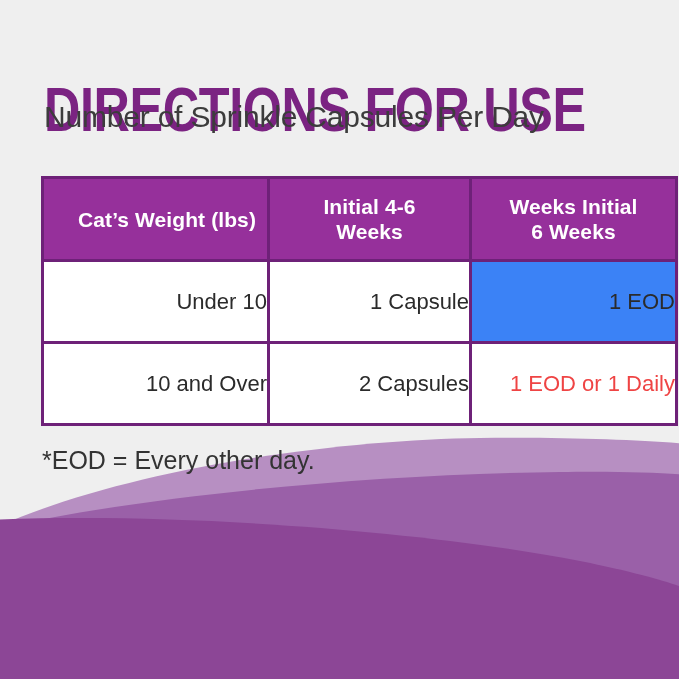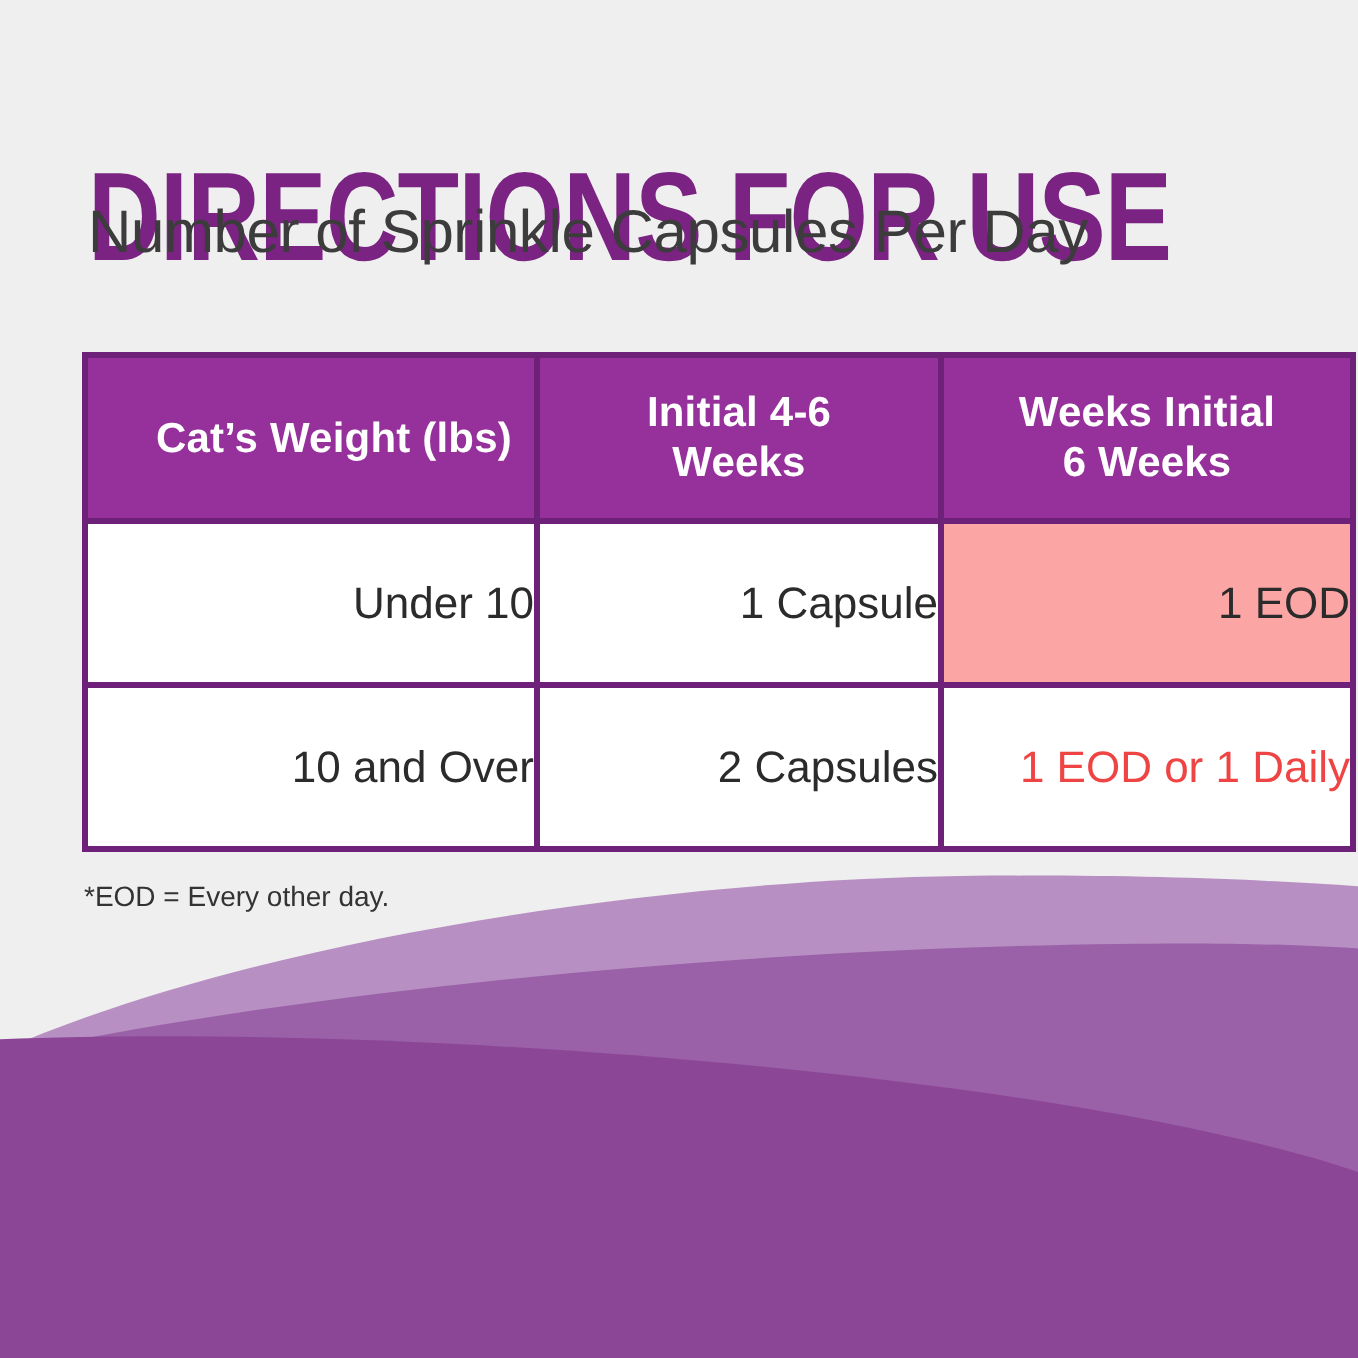--- a/index.html
+++ b/index.html
@@ -102,23 +102,23 @@
     text-align: right;
     font-weight: normal;
   }
   .col-weight { width: 200px; }
   .col-initial { width: 199px; }
   .col-after { width: 203px; }
 
   #footnote {
     position: absolute;
     left: 42px;
-    top: 436px;
+    top: 448px;
     color: #333333;
-    font-size: 14px;
+    font-size: 25px;
     line-height: 24px;
     white-space: nowrap;
   }
 </style>
 </head>
 <body style="background: rgb(239, 239, 239);">
 
 <div id="page" style="background: rgb(239, 239, 239);">
 
   <svg id="waves" viewBox="0 0 679 679" preserveAspectRatio="none" aria-hidden="true">
@@ -144,21 +144,21 @@
           <th class="col-after" style="background: rgb(150, 48, 155); color: rgb(255, 255, 255); border-color: rgb(110, 33, 120);">
             <span>Weeks Initial</span><br>
             <span>6 Weeks</span>
           </th>
         </tr>
       </thead>
       <tbody>
         <tr>
           <td style="background: rgb(255, 255, 255); color: rgb(43, 43, 43); border-color: rgb(110, 33, 120);">Under 10</td>
           <td style="background: rgb(255, 255, 255); color: rgb(43, 43, 43); border-color: rgb(110, 33, 120);">1 Capsule</td>
-          <td style="background: #fca5a5; color: rgb(43, 43, 43); border-color: rgb(110, 33, 120);">1 EOD</td>
+          <td style="background: #3b82f6; color: rgb(43, 43, 43); border-color: rgb(110, 33, 120);">1 EOD</td>
         </tr>
         <tr>
           <td style="background: rgb(255, 255, 255); color: rgb(43, 43, 43); border-color: rgb(110, 33, 120);">10 and Over</td>
           <td style="background: rgb(255, 255, 255); color: rgb(43, 43, 43); border-color: rgb(110, 33, 120);">2 Capsules</td>
           <td style="background: rgb(255, 255, 255); color: #ef4444; border-color: rgb(110, 33, 120);">1 EOD or 1 Daily</td>
         </tr>
       </tbody>
     </table>
 
     <div id="footnote">*EOD = Every other day.</div>

